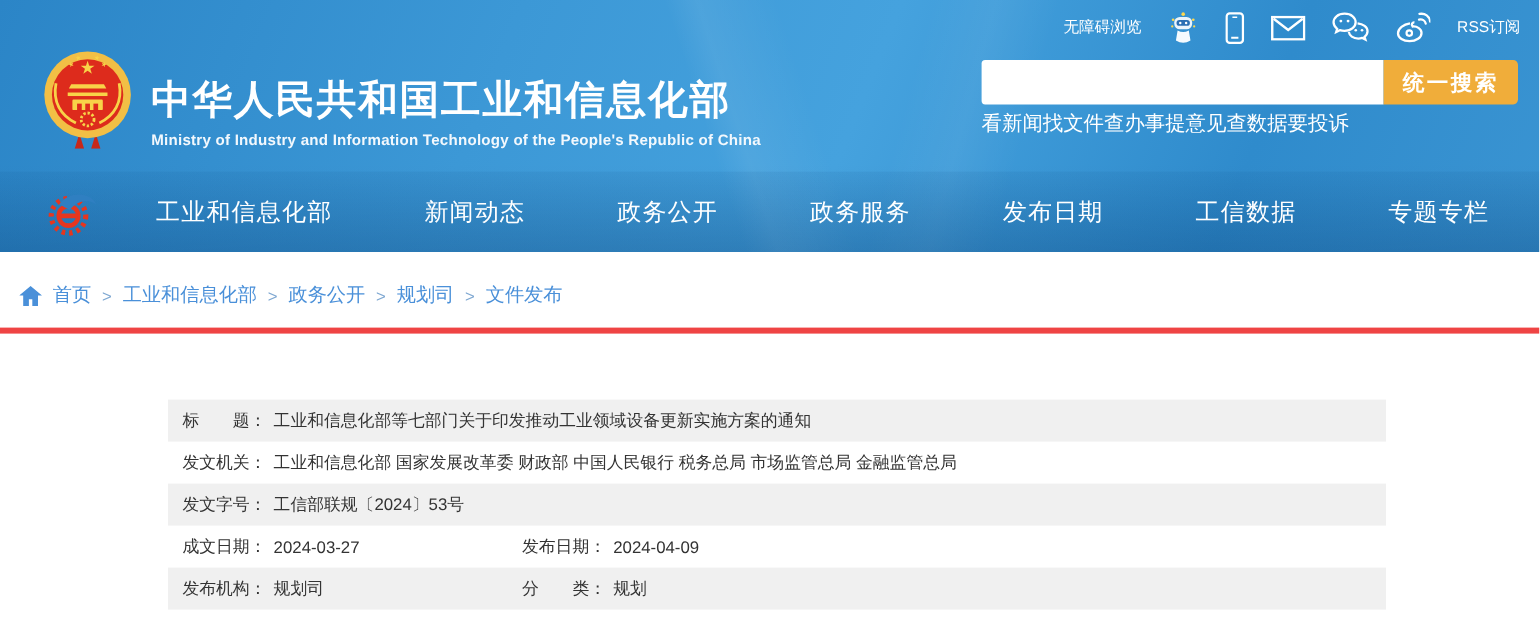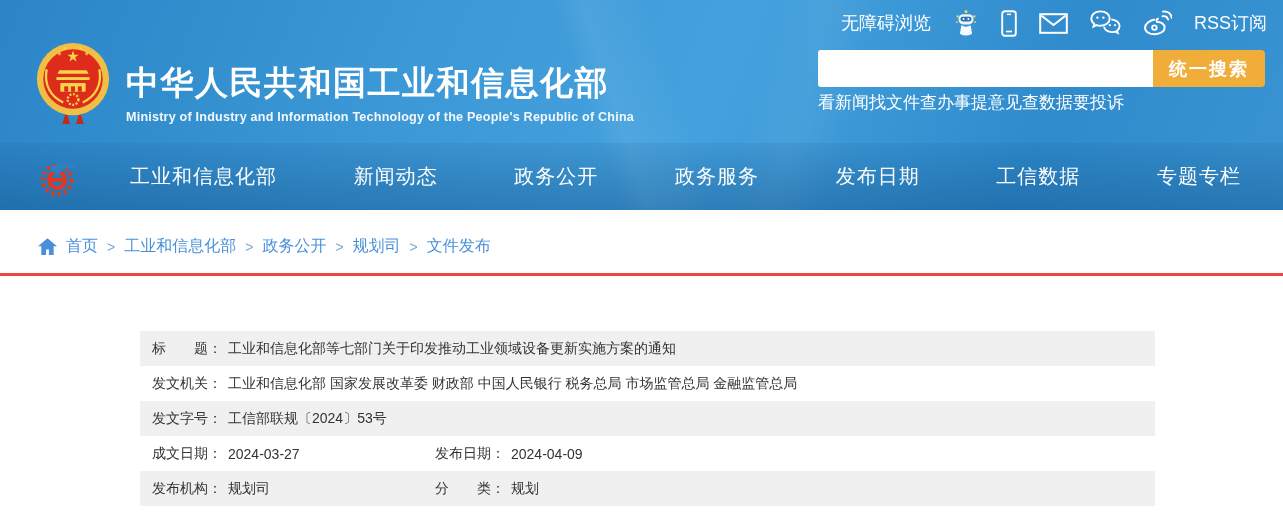--- a/index.html
+++ b/index.html
@@ -20,21 +20,21 @@
     content:""; position:absolute; inset:0; pointer-events:none;
     background:
       linear-gradient(72deg, transparent 46%, rgba(255,255,255,0.07) 48%, transparent 53%),
       linear-gradient(105deg, transparent 58%, rgba(255,255,255,0.05) 62%, transparent 66%),
       linear-gradient(0deg, rgba(12,70,125,0.12), transparent 35%);
   }
   .utility-bar {
     position:relative; z-index:2; display:flex; justify-content:flex-end; align-items:center;
     gap:22px; height:30px; padding:16px 16px 0 0; color:#fff;
   }
-  .utility-link { color:#fff; font-size:18px; text-decoration:none; }
+  .utility-link { color:#fff; font-size:13px; text-decoration:none; }
   .u-icon { display:inline-flex; align-items:center; }
   .u-icon svg { display:block; }
 
   .header-main {
     position:relative; z-index:2; display:flex; justify-content:space-between;
     align-items:flex-start; padding:8px 18px 0 34px;
   }
   .logo-block { display:flex; align-items:flex-end; gap:14px; }
   .emblem { width:78px; height:86px; }
   .site-title { margin:0; font-size:33px; color:#fff; font-weight:bold; letter-spacing:1.5px; line-height:1.2; }
@@ -59,21 +59,21 @@
     background:linear-gradient(180deg, rgba(17,82,140,0.10), rgba(13,72,128,0.30));
   }
   .nav-inner { display:flex; align-items:center; height:100%; padding:0 36px; }
   .e-logo { width:46px; height:46px; flex:0 0 auto; }
   .nav-items { flex:1; display:flex; justify-content:space-between; margin-left:48px; margin-right:6px; }
   .nav-item { color:#fff; font-size:20px; text-decoration:none; letter-spacing:1px; white-space:nowrap; }
 
   
   .breadcrumb-section {
     display:flex; align-items:center; gap:9px;
-    padding:26px 0 16px 38px; border-bottom:3px solid #ef4444; background:#fff;
+    padding:26px 0 16px 16px; border-bottom:5px solid #ef4444; background:#fff;
   }
   .home-icon svg { display:block; }
   .crumbs { display:flex; align-items:center; gap:9px; font-size:16px; }
   .crumb { color:#4a90d9; text-decoration:none; }
   .crumb-sep { color:#7fa8d2; font-size:14px; }
 
   
   .doc-meta { margin:55px 128px 0 140px; }
   .meta-row {
     display:flex; align-items:center; height:35px; padding-left:12px;

